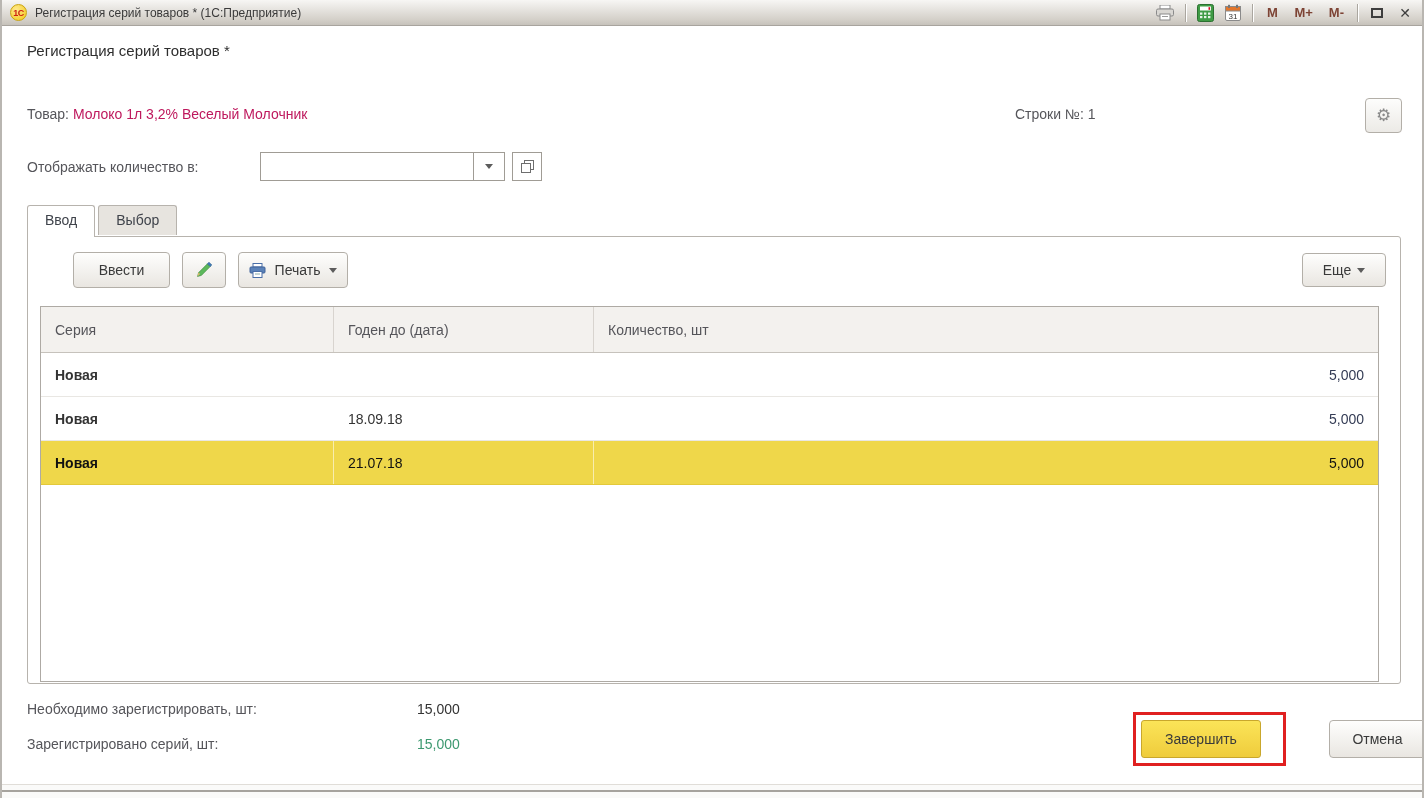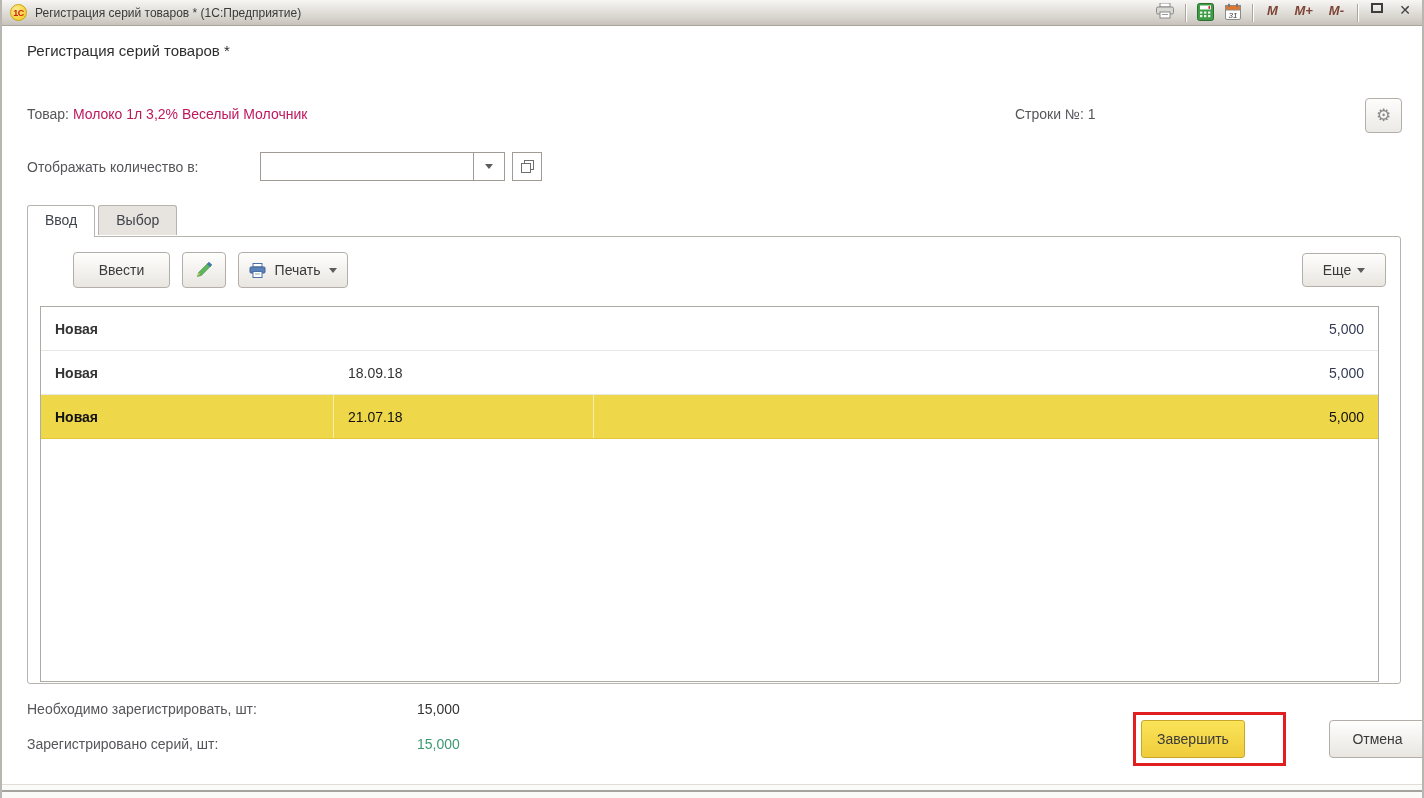--- a/index.html
+++ b/index.html
@@ -22,21 +22,21 @@
   }
   .logo{
     width:17px; height:17px; border-radius:50%;
     background:radial-gradient(circle at 35% 30%, #ffe98c, #f2c718);
     border:1px solid #caa40f; color:#cc2211; font-weight:bold;
     font-size:9px; display:flex; align-items:center; justify-content:center;
     letter-spacing:-0.5px;
   }
   .titlebar-right{ margin-left:auto; display:flex; align-items:center; gap:10px; }
   .tb-sep{ width:1px; height:18px; background:#aaa69f; box-shadow:1px 0 0 #ffffff; }
-  .tb-btn{ display:flex; align-items:flex-start; justify-content:center; min-width:18px; height:20px; cursor:default;font-style:italic; }
+  .tb-btn{ display:flex; align-items:center; justify-content:center; min-width:18px; height:20px; cursor:default; }
   .mem{ color:#7d4334; font-weight:bold; font-size:13px; padding:0 3px; }
   .maxi{ width:12px; height:10px; border:2px solid #3d3d3d; }
   .close{ font-size:14px; font-weight:bold; color:#3d3d3d; line-height:1; }
 
   
   .page-title{
     position:absolute; left:25px; top:42px;
     font-size:15px; color:#2e2e2e;
   }
   .product-row{ position:absolute; left:25px; top:106px; font-size:14px; color:#55555a; }
@@ -119,21 +119,21 @@
   .row-need{ top:701px; }
   .row-reg{ top:736px; }
   .sum-value.green{ color:#3d9970; }
 
   
   .annotation{
     position:absolute; left:1131px; top:712px; width:153px; height:54px;
     border:3px solid #e02020; z-index:5; pointer-events:none;
   }
   .btn-finish{
-    position:absolute; left:1139px; top:720px; width:104px; height:38px;
+    position:absolute; left:1139px; top:720px; width:120px; height:38px;
     border:1px solid #c9a72c; border-radius:3px;
     background:linear-gradient(#fbe458,#efcc3c);
     font-size:14px; color:#3a3a3a; display:flex; align-items:center; justify-content:center;
     cursor:pointer;
   }
   .btn-cancel{ position:absolute; left:1295px; top:720px; width:97px; height:38px; }
 
   
   .window-bottom{
     position:absolute; left:0; right:0; top:784px; height:14px;
@@ -269,20 +269,25 @@
       <span>Печать</span>
       <span class="tri-down"></span>
     </button>
 
     <button class="btn btn-more">
       <span>Еще</span>
       <span class="tri-down"></span>
     </button>
 
     <div class="grid">
+      <div class="grid-header">
+        <div class="gh-cell col-series">Серия</div>
+        <div class="gh-cell col-date">Годен до (дата)</div>
+        <div class="gh-cell col-qty">Количество, шт</div>
+      </div>
 
       <div class="grid-row">
         <div class="gr-cell col-series cell-series">Новая</div>
         <div class="gr-cell col-qty qty">5,000</div>
       </div>
 
       <div class="grid-row">
         <div class="gr-cell col-series cell-series">Новая</div>
         <div class="gr-cell col-date">18.09.18</div>
         <div class="gr-cell col-qty qty">5,000</div>

